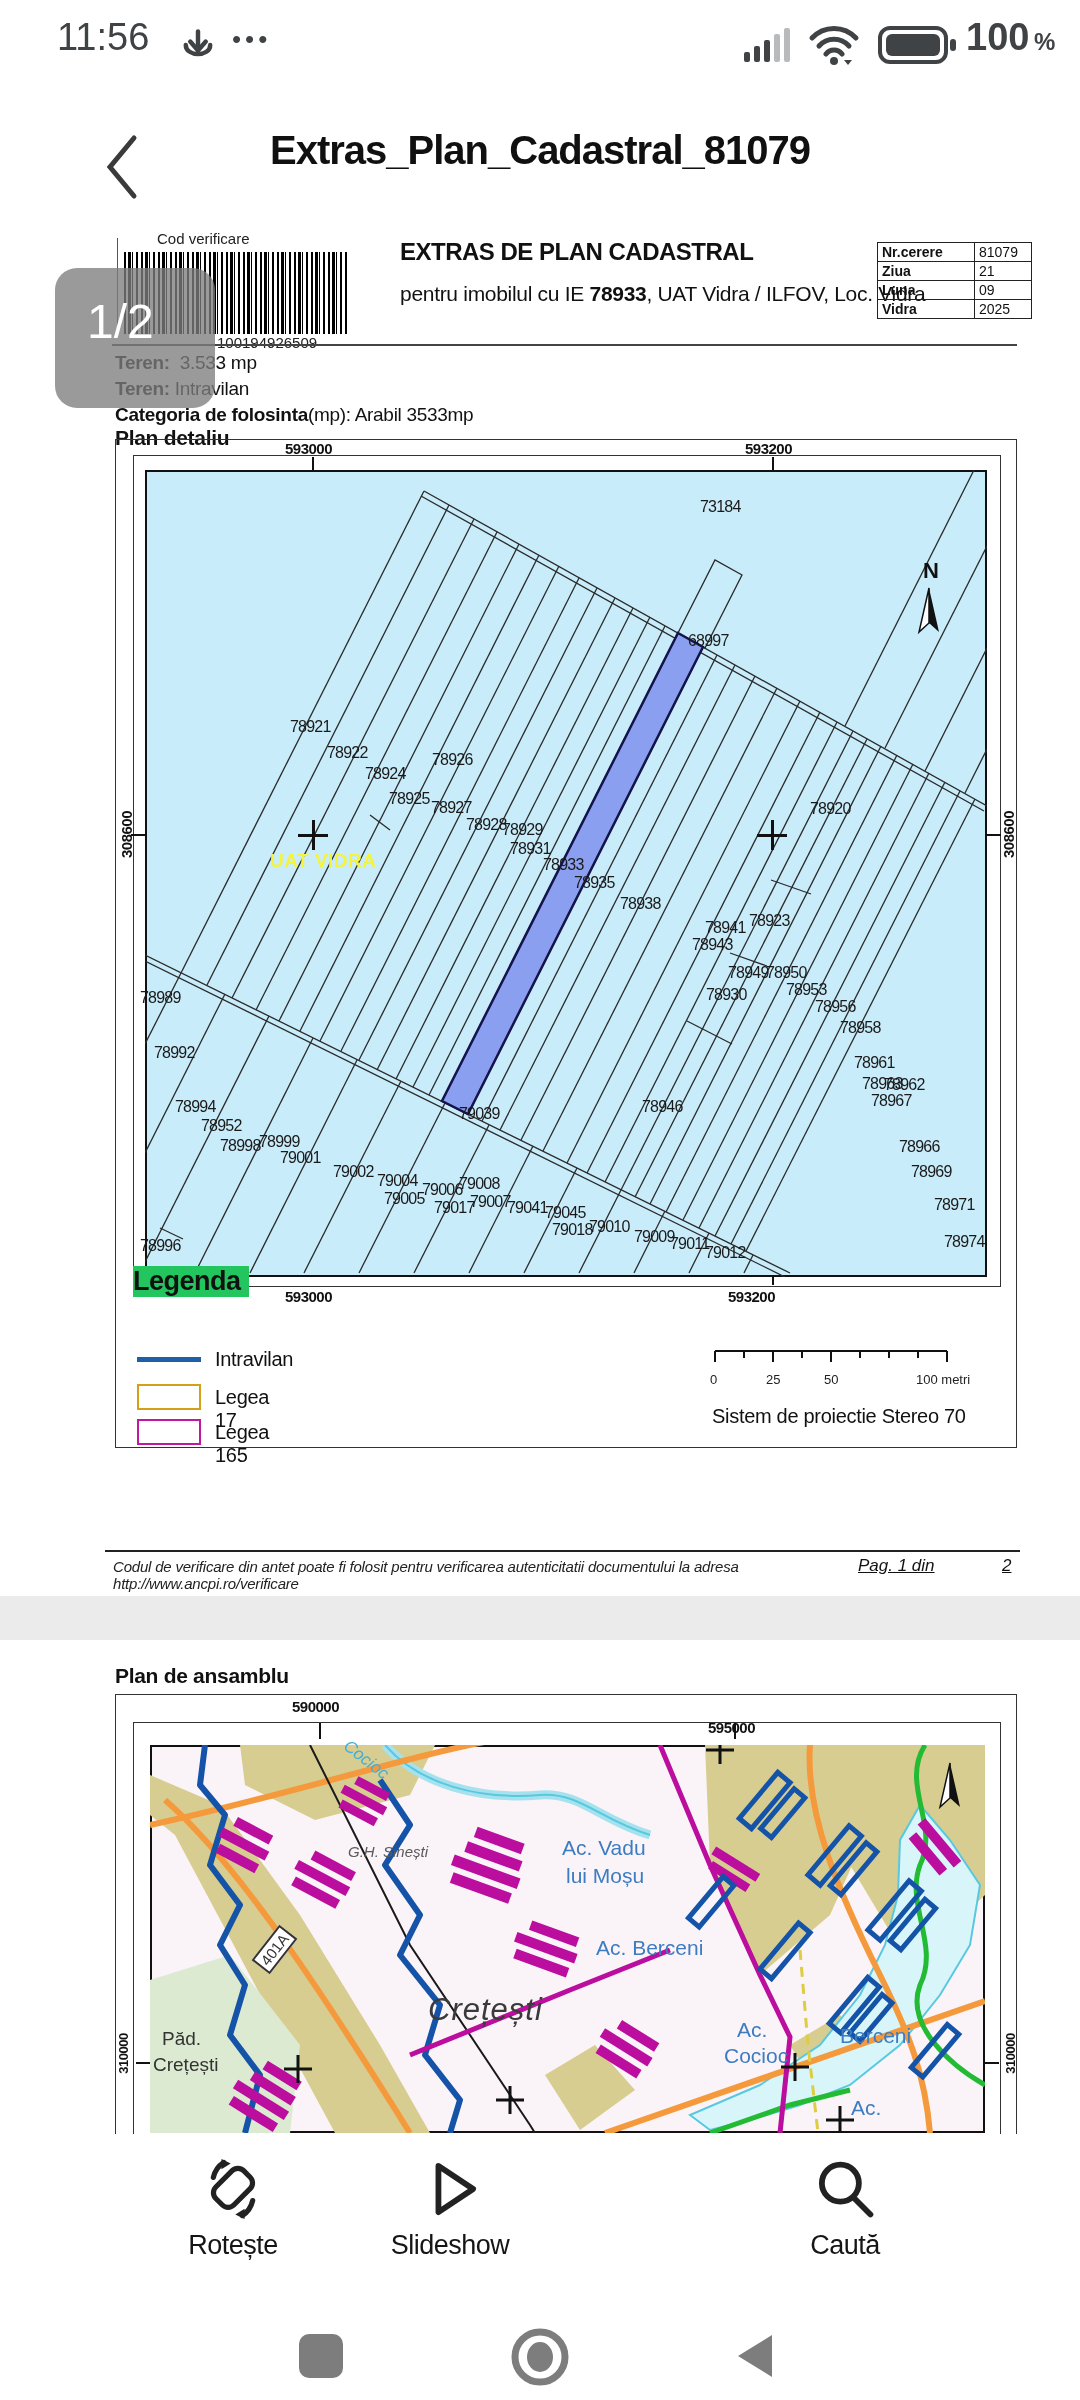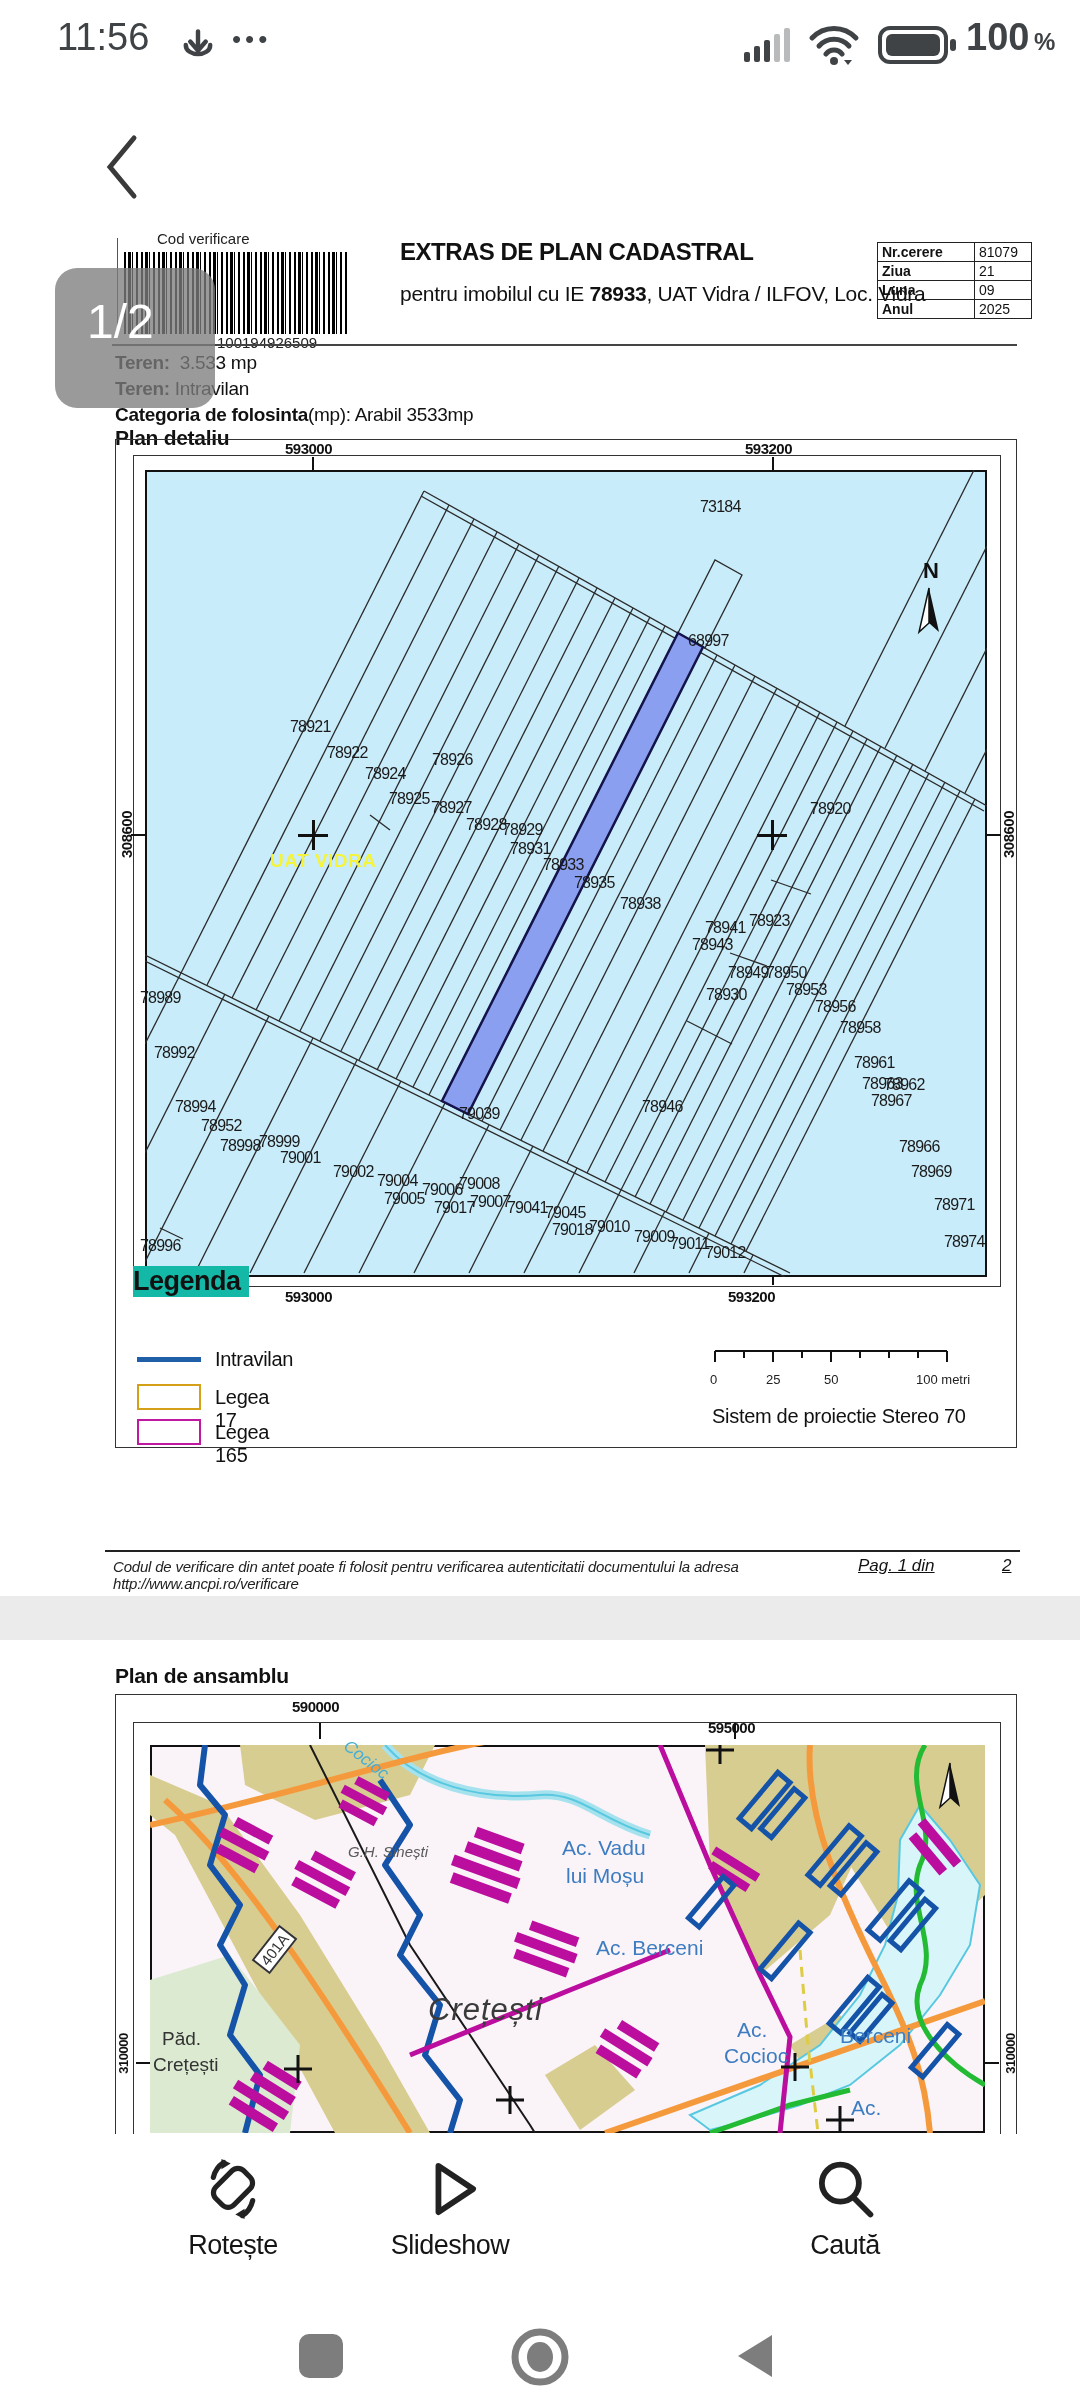--- a/index.html
+++ b/index.html
@@ -81,20 +81,21 @@
     <rect x="72" y="13" width="6" height="12" rx="3" fill="#3f4346"></rect>
   </svg>
   <div class="abs sb-batt-txt" style="left:966px;top:16px;">100</div>
   <div class="abs sb-pct" style="left:1034px;top:28px;">%</div>
 </div>
 
 <div class="abs" style="left:0;top:110px;width:1080px;height:110px;">
   <svg class="abs" style="left:100px;top:24px;" width="44" height="66" viewBox="0 0 44 66">
     <polyline points="34,4 10,33 34,62" fill="none" stroke="#3a3a3a" stroke-width="5" stroke-linecap="round"></polyline>
   </svg>
+  <div class="abs app-title" style="left:0;top:18px;">Extras_Plan_Cadastral_81079</div>
 </div>
 
 <div class="abs" style="left:0;top:220px;width:1080px;height:1375px;">
 
   <div class="abs" style="left:112px;top:10px;width:300px;height:120px;">
     <div class="abs" style="left:5px;top:8px;width:1px;height:100px;background:#555;"></div>
     <div class="abs doc-small" style="left:45px;top:0;">Cod verificare</div>
     <div class="abs" style="left:12px;top:22px;width:225px;height:82px;
          background:repeating-linear-gradient(90deg,#000 0 2px,#fff 2px 4px,#000 4px 7px,#fff 7px 8px,#000 8px 9px,#fff 9px 12px,#000 12px 14px,#fff 14px 17px);"></div>
     <div class="abs doc-small" style="left:105px;top:104px;">100194926509</div>
@@ -111,21 +112,21 @@
         </tr>
     <tr>
           <td class="lbl">Ziua</td>
           <td class="val">21</td>
         </tr>
     <tr>
           <td class="lbl">Luna</td>
           <td class="val">09</td>
         </tr>
     <tr>
-          <td class="lbl">Anul</td>
+          <td class="lbl">Vidra</td>
           <td class="val">2025</td>
         </tr>
   </tbody>
     </table>
   <div class="abs" style="left:112px;top:124px;width:905px;height:1.5px;background:#444;"></div>
 
   <div class="abs teren-line" style="left:115px;top:132px;"><b>Teren:</b>&nbsp;&nbsp;<span>3.533 mp</span></div>
   <div class="abs teren-line" style="left:115px;top:158px;"><b>Teren:</b>&nbsp;<span>Intravilan</span></div>
   <div class="abs teren-line" style="left:115px;top:184px;"><b>Categoria de folosinta</b><span>(mp): Arabil 3533mp</span></div>
   <div class="abs sec-h" style="left:115px;top:206px;">Plan detaliu</div>
@@ -284,21 +285,21 @@
     <div class="parcel-num" style="left: 545px; top: 1204px;">79045</div>
     <div class="parcel-num" style="left: 552px; top: 1221px;">79018</div>
     <div class="parcel-num" style="left: 589px; top: 1218px;">79010</div>
     <div class="parcel-num" style="left: 634px; top: 1228px;">79009</div>
     <div class="parcel-num" style="left: 670px; top: 1235px;">79011</div>
     <div class="parcel-num" style="left: 705px; top: 1244px;">79012</div>
     <div class="parcel-num" style="left: 459px; top: 1105px;">79039</div>
     <div class="parcel-num" style="left: 140px; top: 1237px;">78996</div>
   </div>
 
-<div class="abs legend-title" style="left:133px;top:1266px;background:#14b8a6;padding-right:8px;">Legenda</div>
+<div class="abs legend-title" style="left:133px;top:1266px;background:#22c55e;padding-right:8px;">Legenda</div>
 <div class="abs" style="left:137px;top:1348px;">
   <div class="abs" style="left:0;top:9px;width:64px;height:5px;background:#1f5fa8;"></div>
   <div class="abs legend-item-lbl" style="left:78px;top:0;">Intravilan</div>
 </div>
 <div class="abs" style="left:137px;top:1384px;">
   <div class="abs" style="left:0;top:0;width:60px;height:22px;border:2.5px solid #d4a017;background:#fff;"></div>
   <div class="abs legend-item-lbl" style="left:78px;top:2px;">Legea 17</div>
 </div>
 <div class="abs" style="left:137px;top:1419px;">
   <div class="abs" style="left:0;top:0;width:60px;height:22px;border:2.5px solid #c018a0;background:#fff;"></div>

